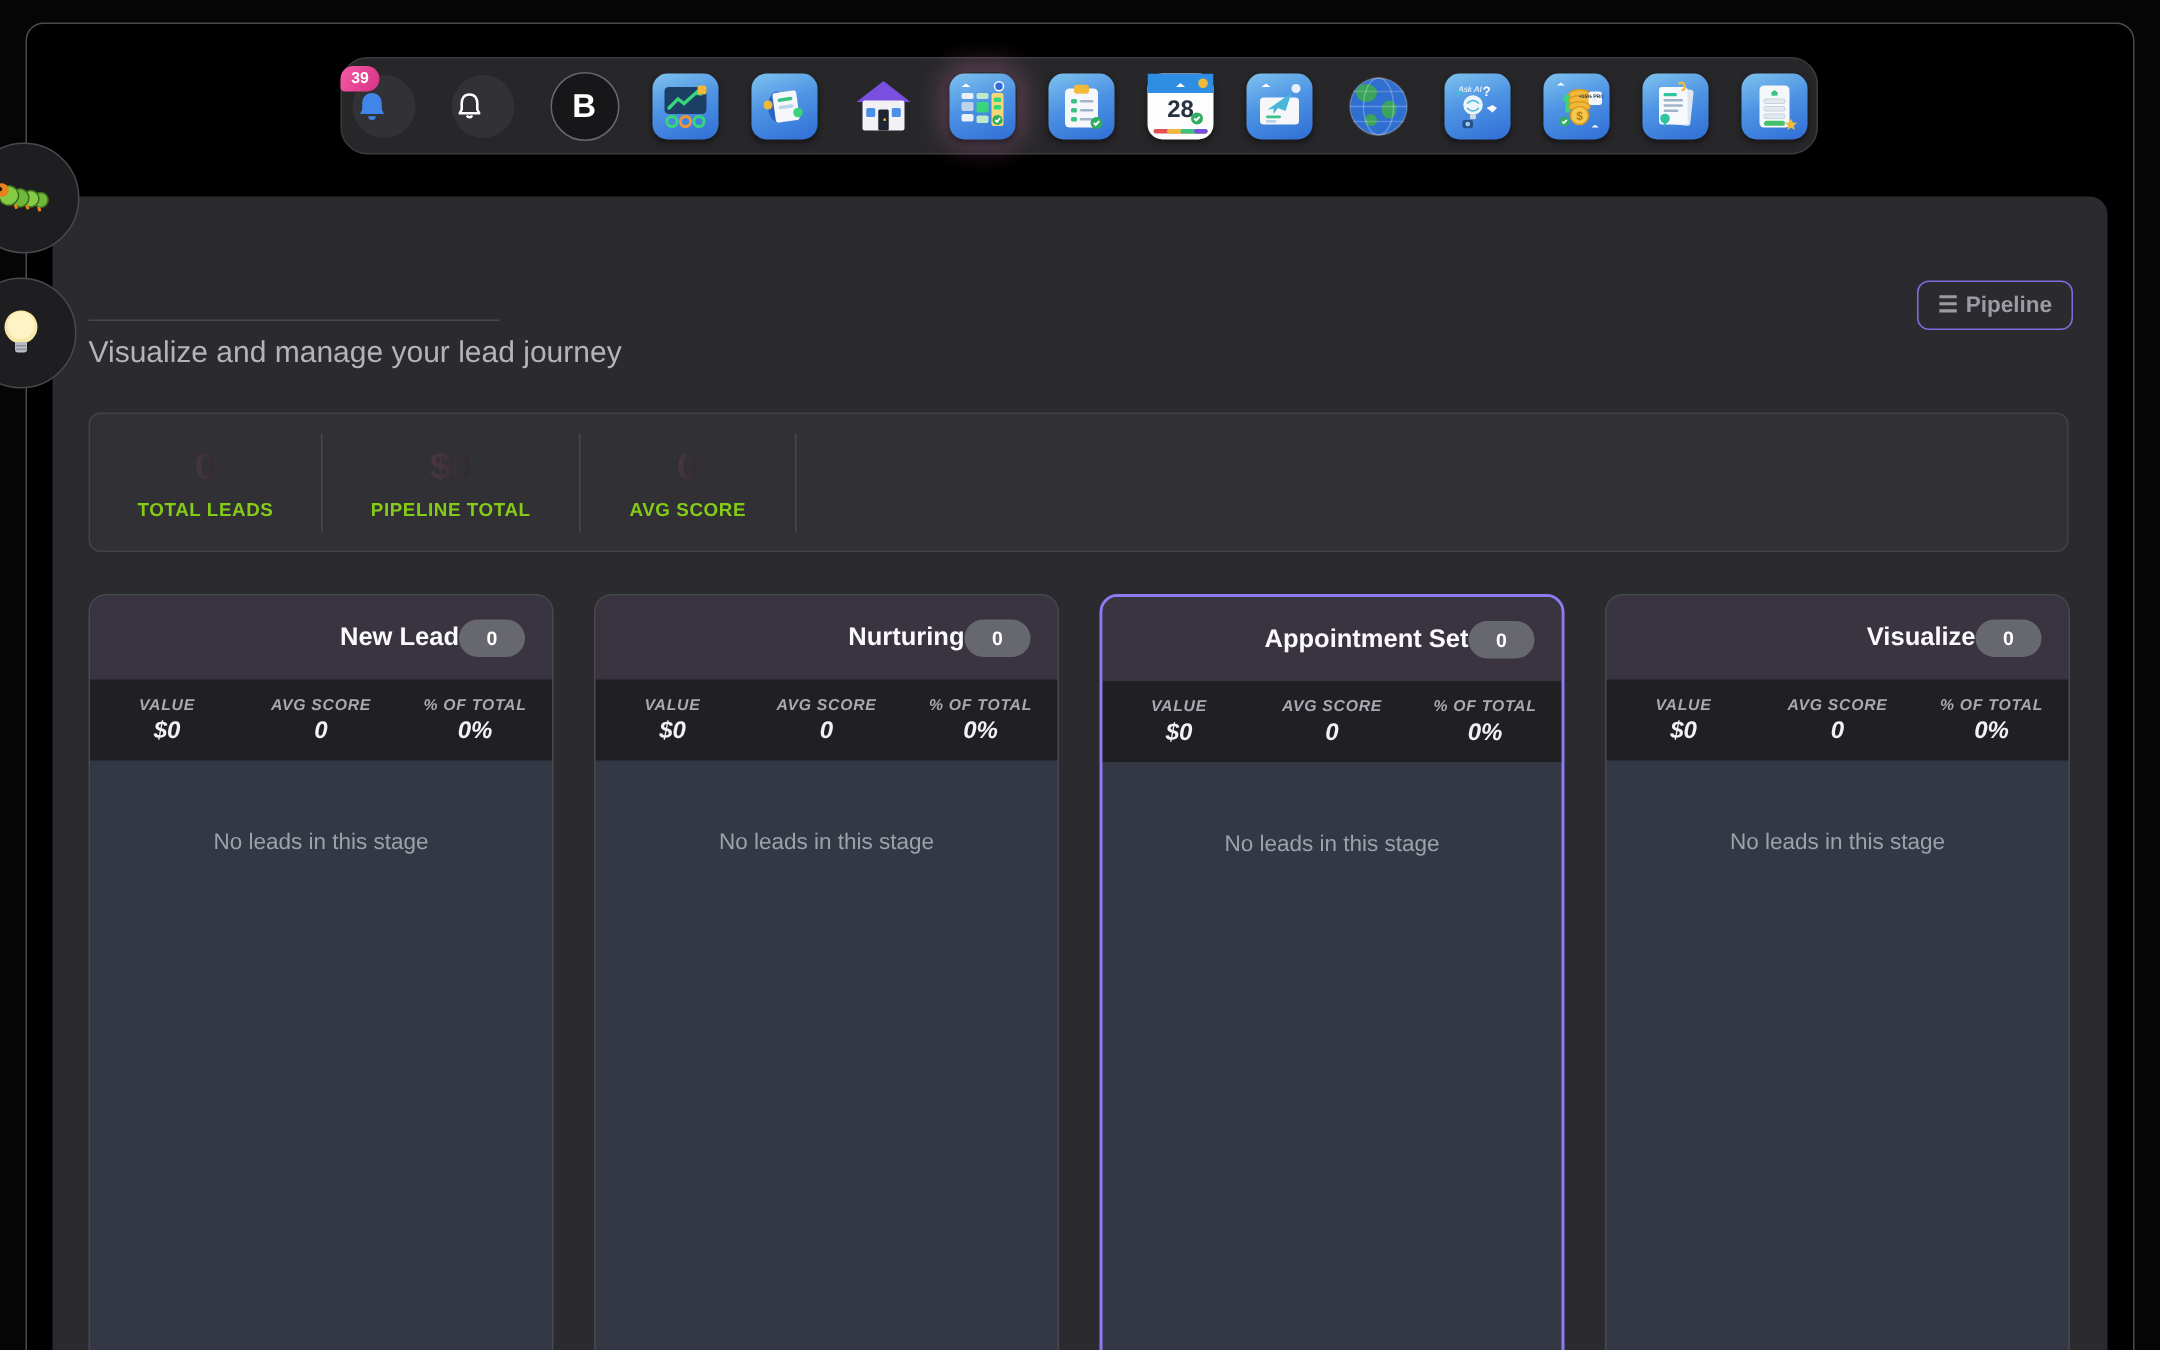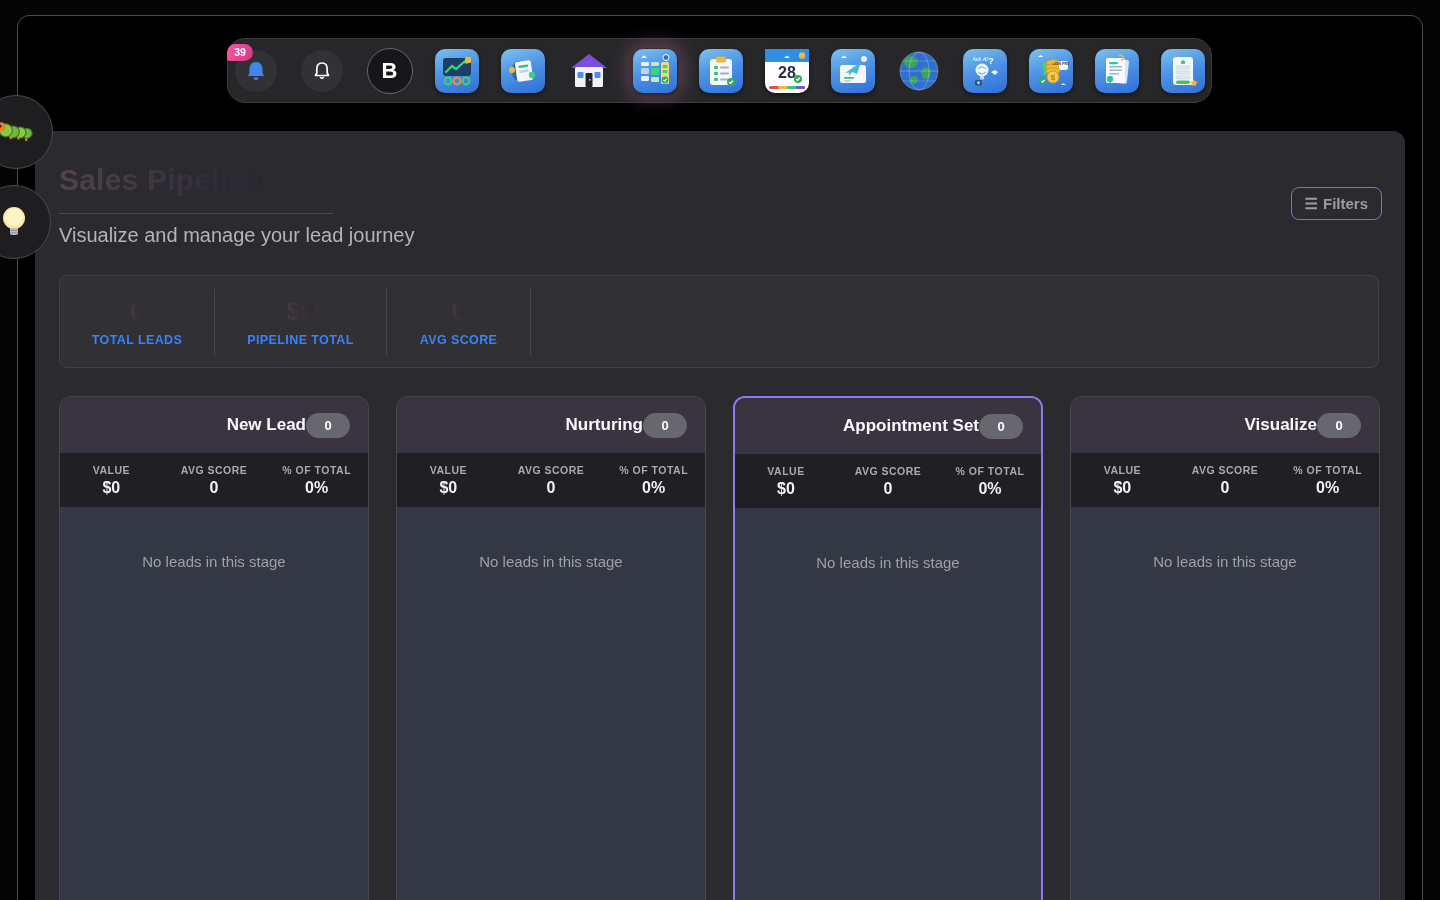--- a/index.html
+++ b/index.html
@@ -15,21 +15,21 @@
     background:#27272a; border:1px solid #3c3c40; border-radius:18px;
     display:flex; align-items:center; justify-content:center; gap:21px; }
   .dock-item { position:relative; width:45px; height:45px; display:flex;
     align-items:center; justify-content:center; flex:0 0 auto; cursor:pointer; }
   .tile { width:44px; height:44px; border-radius:10px;
     background:linear-gradient(160deg,#7ec2ee 0%,#4e94e4 45%,#2f6ed6 100%);
     display:flex; align-items:center; justify-content:center; position:relative;
     box-shadow:0 2px 4px rgba(0,0,0,.45); }
   .tile.bare { background:transparent; box-shadow:none; }
   .circ { width:42px; height:42px; border-radius:50%; background:#313136;
-    display:flex; align-items:center; justify-content:center; position:relative; }
+    display:flex; align-items:center; position:relative; }
   .avatar { width:46px; height:46px; border-radius:50%; background:#17171a;
     border:1px solid #69696d; color:#fff; font-size:22px; font-weight:700;
     display:flex; align-items:center; justify-content:center; }
   .notif-badge { position:absolute; top:-6px; left:-8px; min-width:26px; height:17px;
     padding:0 6px; border-radius:9px 9px 9px 3px;
     background:linear-gradient(120deg,#f55aa5,#d63384);
     color:#fff; font-size:10.5px; font-weight:700; display:flex;
     align-items:center; justify-content:center; }
   .active-slot { border-radius:14px; background:rgba(125,85,110,.22);
     box-shadow:0 0 18px 6px rgba(215,125,175,.30); }
@@ -64,35 +64,35 @@
   .stats-panel { position:absolute; left:24px; top:144px; width:1320px; height:93px;
     background:#313135; border:1px solid #434347; border-radius:8px;
     display:flex; align-items:center; }
   .stat-cell { height:66px; display:flex; flex-direction:column; align-items:center;
     justify-content:center; border-right:1px solid #48484c; }
   .stat-cell.w1{width:155px;} .stat-cell.w2{width:172px;}
   .stat-cell.w3{width:144px;} .stat-cell.w4{width:142px;}
   .stat-value { font-size:25px; font-weight:800;
     background:linear-gradient(90deg,#4a3742,#2f2934);
     -webkit-background-clip:text; background-clip:text; color:transparent; }
-  .stat-label { margin-top:7px; font-size:12.5px; font-weight:700; color:#3b82f6;
+  .stat-label { margin-top:7px; font-size:12.5px; font-weight:700; color:#84cc16;
     letter-spacing:.4px; }
 
   
   .board { position:absolute; left:24px; top:265px; display:flex; gap:27px; }
   .column { width:310px; height:700px; background:#343845;
     border:1px solid #484950; border-radius:12px; overflow:hidden; }
   .column.highlighted { border:2px solid #8d7bf2; }
   .col-header { height:56px; background:#39343f; display:flex; align-items:center;
     justify-content:flex-end; padding:0 18px; }
   .col-title { font-size:17px; font-weight:700; color:#fafafc; }
   .col-badge { min-width:44px; height:25px; padding:0 10px; background:#67676f;
     border-radius:13px; color:#fff; font-size:13px; font-weight:700;
     display:flex; align-items:center; justify-content:center; }
-  .col-stats { height:54px; background:#1f1f24; display:flex; align-items:center; }
+  .col-stats { height:54px; background:#1f1f24; display:flex; align-items:center;font-style:italic; }
   .mini { flex:1; display:flex; flex-direction:column; align-items:center; }
   .mini-label { font-size:10.5px; font-weight:700; color:#a9a9b1; letter-spacing:.5px; }
   .mini-value { margin-top:3px; font-size:16px; font-weight:700; color:#f2f2f4; }
   .col-body { padding-top:46px; text-align:center; color:#9da1a9; font-size:15px; }
 
   svg text { font-family:"Liberation Sans", sans-serif; }
 </style>
 </head>
 <body>
 
@@ -311,27 +311,26 @@
           <rect x="11" y="27.5" width="14" height="3.4" rx="1.7" fill="#47c06a"></rect>
           <path d="M29 26 l1.2 2.6 2.8 .3 -2.1 1.9 .6 2.8 -2.5 -1.5 -2.5 1.5 .6 -2.8 -2.1 -1.9 2.8 -.3 Z" fill="#f0b93a"></path>
         </svg>
       </div>
     </div>
 
   </div>
 
   <div class="content">
 
-    <h1 class="page-title">Sales Pipeline</h1>
     <div class="title-underline"></div>
     <p class="subtitle">Visualize and manage your lead journey</p>
 
     <button class="filters-btn">
       <span class="filters-icon">☰</span>
-      <span>Filters</span>
+      <span>Pipeline</span>
     </button>
 
     <div class="stats-panel">
       <div class="stat-cell w1">
         <div class="stat-value">0</div>
         <div class="stat-label">TOTAL LEADS</div>
       </div>
       <div class="stat-cell w2">
         <div class="stat-value">$0</div>
         <div class="stat-label">PIPELINE TOTAL</div>

